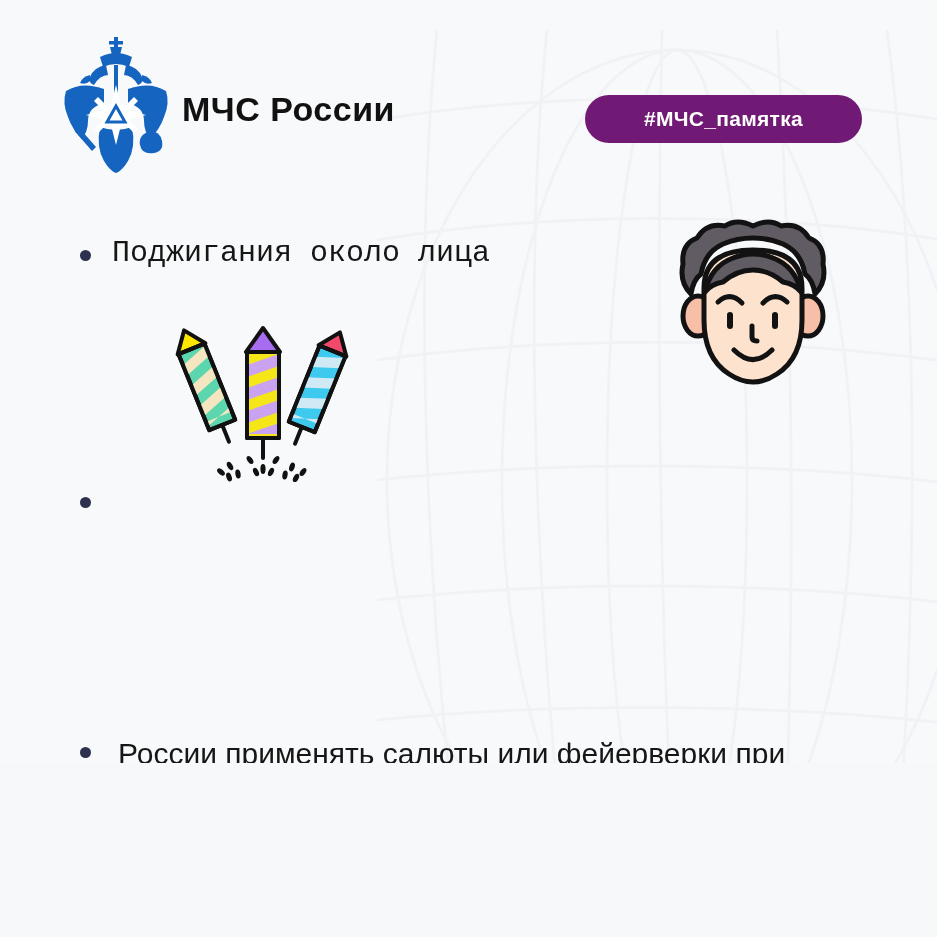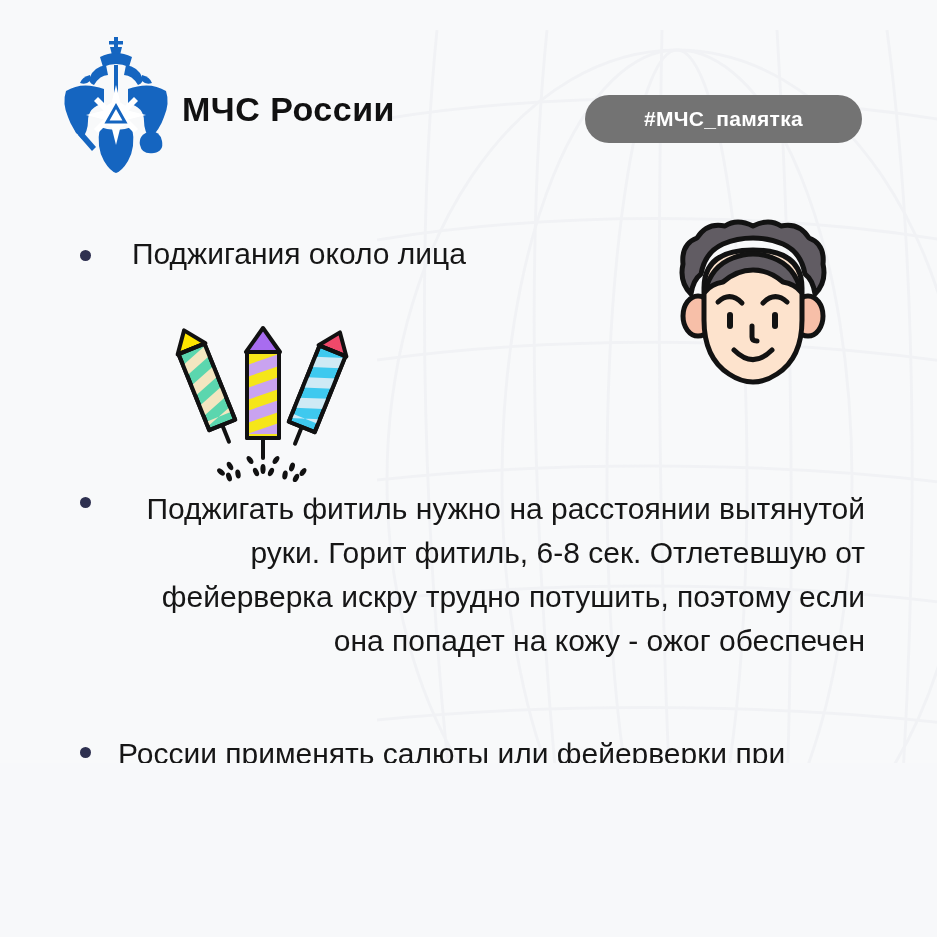--- a/index.html
+++ b/index.html
@@ -63,21 +63,21 @@
     white-space: nowrap;
   }
 
   .hashtag-badge {
     position: absolute;
     left: 585px;
     top: 95px;
     width: 277px;
     height: 48px;
     border-radius: 24px;
-    background: #737373;
+    background: #701a75;
     display: flex;
     align-items: center;
     justify-content: center;
     color: #ffffff;
     font-size: 21px;
     font-weight: bold;
     letter-spacing: 0.3px;
   }
 
   
@@ -88,26 +88,27 @@
     border-radius: 50%;
     background: #2e3050;
   }
 
   .bullet-1 { left: 80px; top: 250px; }
   .bullet-2 { left: 80px; top: 497px; }
   .bullet-3 { left: 80px; top: 747px; }
 
   .item1-text {
     position: absolute;
-    left: 132px;
+    left: 112px;
     top: 234px;
     font-size: 30px;
     color: #161616;
     line-height: 1.3;
     white-space: nowrap;
+    font-family: Liberation Mono, monospace;
   }
 
   .paragraph-text {
     position: absolute;
     left: 120px;
     top: 487px;
     width: 745px;
     text-align: right;
     font-size: 30px;
     line-height: 1.47;
@@ -324,21 +325,20 @@
 
     <line x1="80" y1="107" x2="80" y2="118" stroke="#121212" stroke-width="6" stroke-linecap="round"></line>
     <line x1="125" y1="107" x2="125" y2="118" stroke="#121212" stroke-width="6" stroke-linecap="round"></line>
 
     <path d="M102 118 v11 q0 4 5 4" fill="none" stroke="#121212" stroke-width="5" stroke-linecap="round"></path>
 
     <path d="M84 142 q19 19 38 0" fill="none" stroke="#121212" stroke-width="5" stroke-linecap="round"></path>
   </svg>
 
   <div class="bullet-dot bullet-2"></div>
-  <div class="paragraph-text">Поджигать фитиль нужно на расстоянии вытянутой руки. Горит фитиль, 6-8 сек. Отлетевшую от фейерверка искру трудно потушить, поэтому если она попадет на кожу - ожог обеспечен</div>
 
   <div class="bullet-dot bullet-3"></div>
   <div class="item3-text">России применять салюты или фейерверки при сильном ветре</div>
 
   <div class="dots">
     <span class="dot"></span>
     <span class="dot"></span>
     <span class="dot active"></span>
     <span class="dot"></span>
     <span class="dot"></span>

